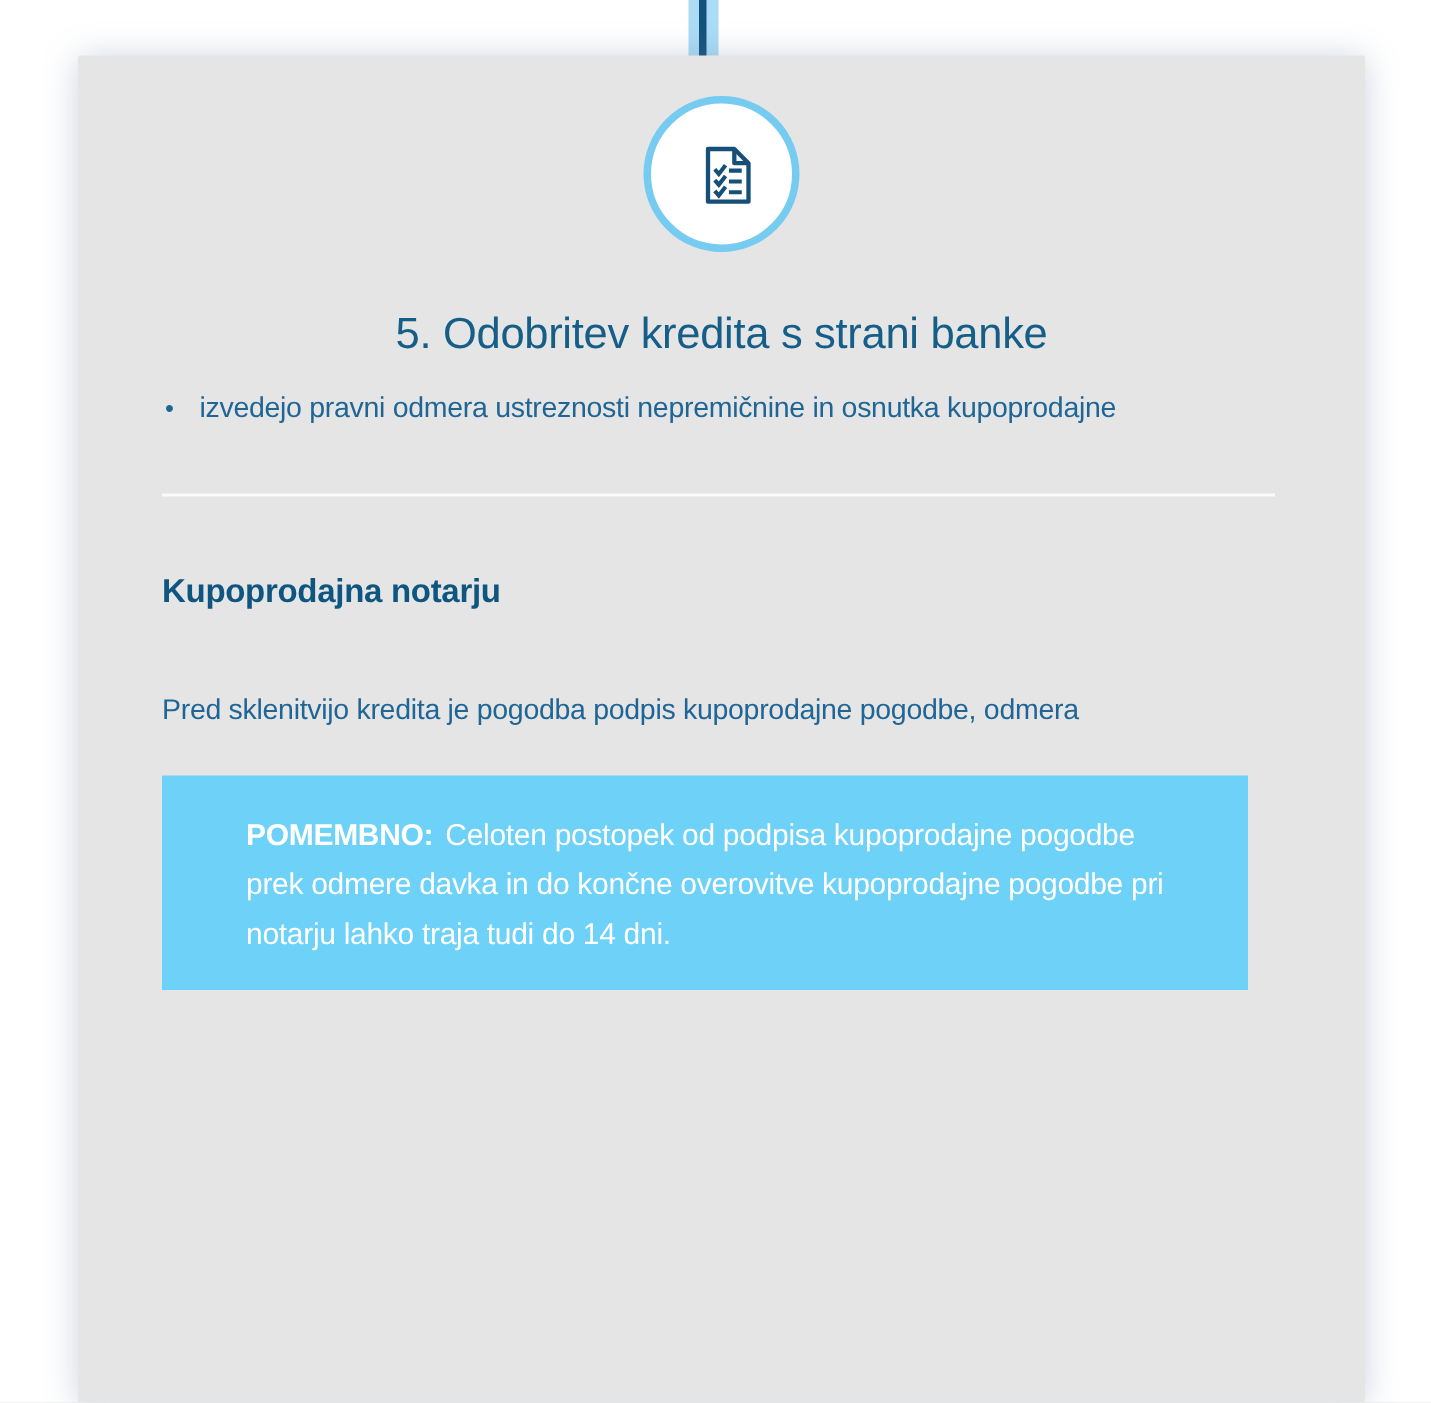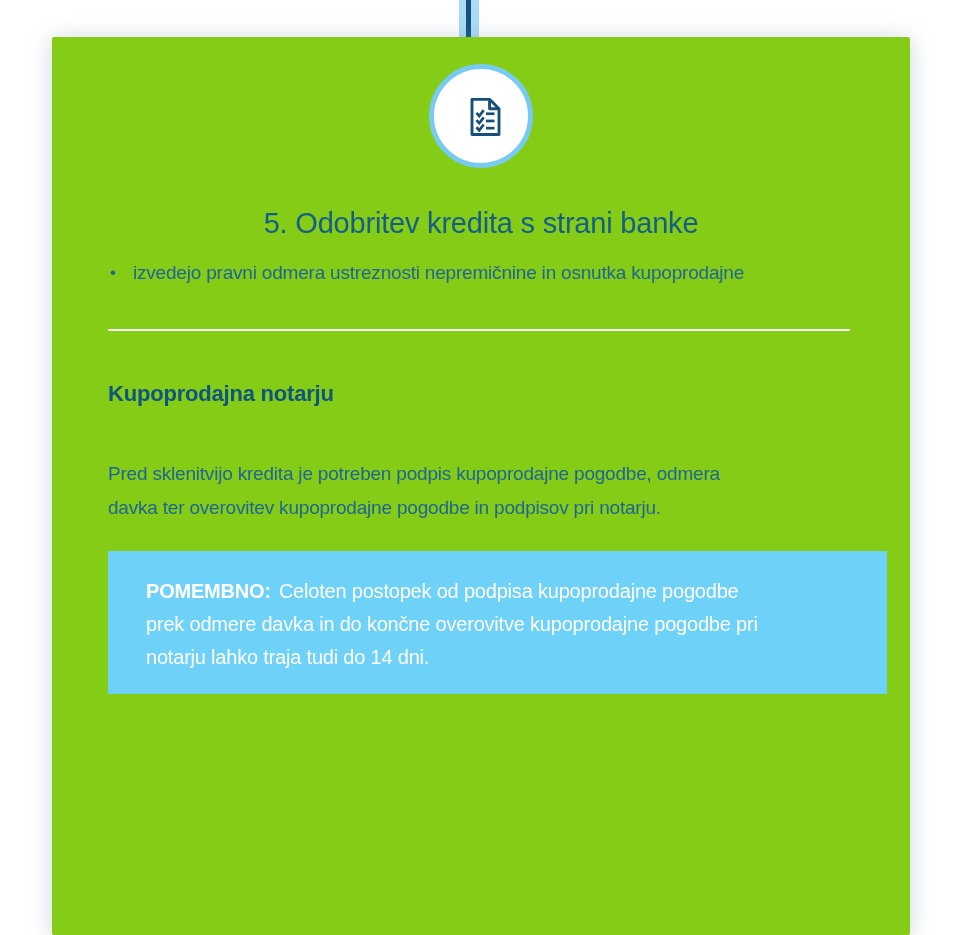--- a/index.html
+++ b/index.html
@@ -20,21 +20,21 @@
   .connector-dark {
     position: absolute; left: 7px; top: 0;
     width: 5px; height: 38px;
     background: #14527b;
   }
 
   
   .card {
     position: absolute; left: 52px; top: 37px;
     width: 858px; height: 898px;
-    background: #84cc16;
+    background: #e5e5e5;
     border-radius: 2px;
     box-shadow: 0 2px 22px rgba(110, 130, 160, 0.35);
     box-sizing: border-box;
     padding-top: 27px;
   }
 
   .icon-circle {
     width: 94px; height: 94px;
     margin: 0 auto;
     background: #ffffff;
@@ -123,22 +123,22 @@
     font-size: 19px;
     color: #1f6596;
     line-height: 34px;
   }
   .para-line { display: block; }
 
   .notice {
     margin-top: 26px;
     background: #6ed1f7;
     box-sizing: border-box;
-    width: 779px;
-    padding: 24px 40px 20px 38px;
+    width: 724px;
+    padding: 24px 40px 20px 56px;
     color: #ffffff;
     font-size: 20px;
     line-height: 33px;
   }
   .notice .notice-label {
     font-weight: bold;
     margin-right: 8px;
   }
   .notice-line { display: block; }
 
@@ -178,22 +178,21 @@
         <span class="bullet-line">izvedejo pravni odmera ustreznosti nepremičnine in osnutka kupoprodajne</span>
       </li>
     </ul>
 
 
     <hr class="divider">
 
     <h2 class="section-heading">Kupoprodajna notarju</h2>
 
     <p class="section-para">
-      <span class="para-line">Pred sklenitvijo kredita je potreben podpis kupoprodajne pogodbe, odmera</span>
-      <span class="para-line">davka ter overovitev kupoprodajne pogodbe in podpisov pri notarju.</span>
+      <span class="para-line">Pred sklenitvijo kredita je pogodba podpis kupoprodajne pogodbe, odmera</span>
     </p>
 
     <div class="notice">
       <span class="notice-line">
         <strong class="notice-label">POMEMBNO:</strong><span>Celoten postopek od podpisa kupoprodajne pogodbe</span>
       </span>
       <span class="notice-line">prek odmere davka in do končne overovitve kupoprodajne pogodbe pri</span>
       <span class="notice-line">notarju lahko traja tudi do 14 dni.</span>
     </div>
 

